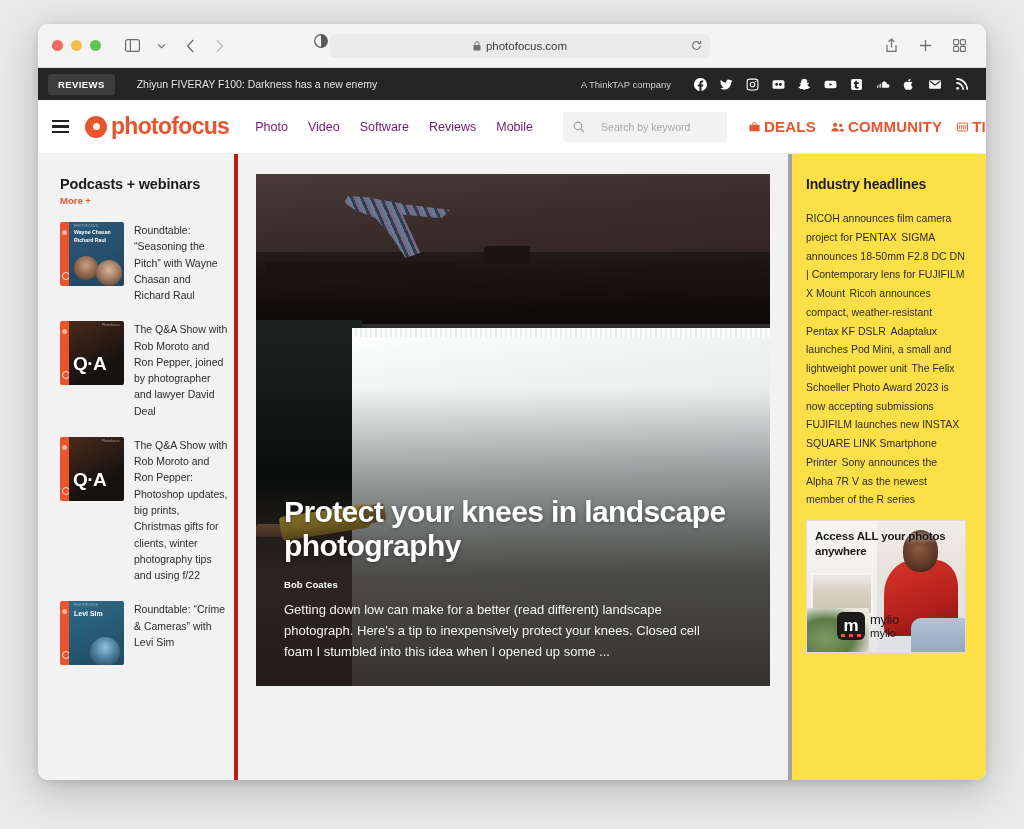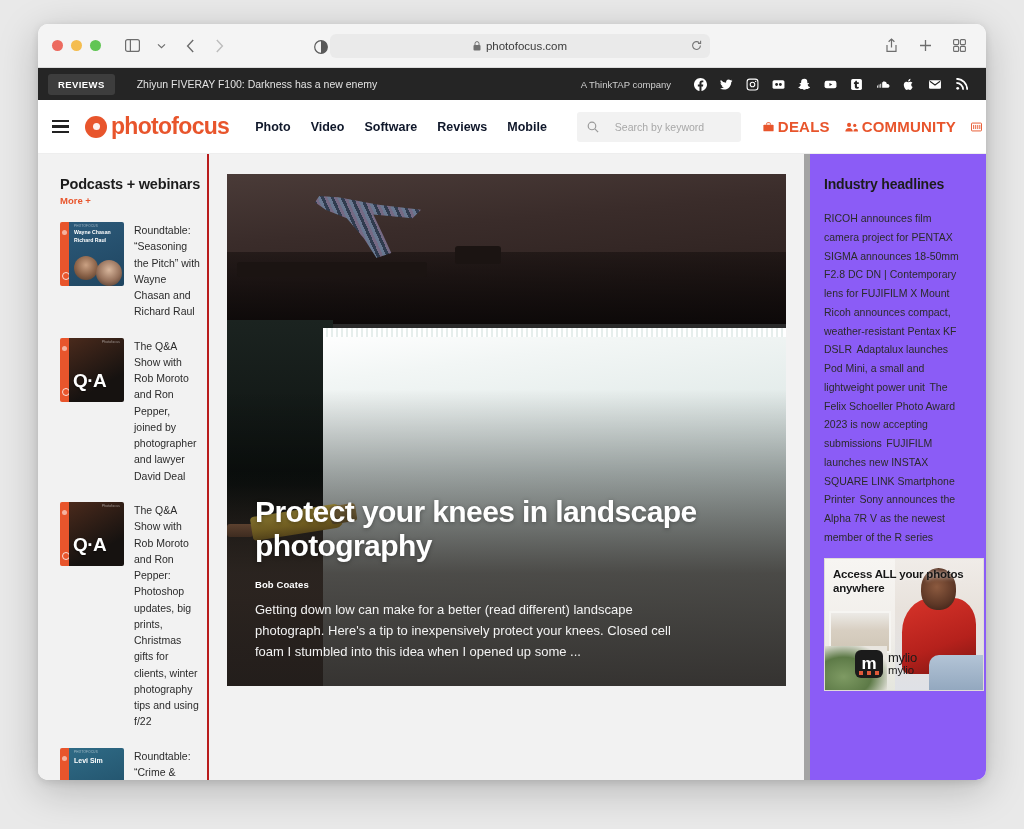--- a/index.html
+++ b/index.html
@@ -43,21 +43,21 @@
     display: flex; align-items: center; justify-content: center;
     color: #6d6d6d;
     border-radius: 4px;
   }
   .cbtn svg { display: block; }
   .cbtn.disabled { color: #bdbdbd; }
 
   .chrome-center {
     position: absolute;
     left: 50%; transform: translateX(-50%);
-    display: flex; align-items: flex-end; gap: 2px;
+    display: flex; align-items: flex-start; gap: 2px;
   }
   .shield-icon { color: #5a5a5a; }
   .urlbar {
     width: 380px; height: 24px;
     background: #eaeaea;
     border-radius: 6px;
     display: flex; align-items: center;
     justify-content: center;
     position: relative;
     padding: 0 10px;
@@ -125,21 +125,21 @@
     content: ""; width: 7px; height: 7px; border-radius: 50%;
     background: #ffffff; opacity: .92;
   }
   .logo-text {
     font-size: 23px; font-weight: bold; color: #e8552c;
     letter-spacing: -0.7px;
   }
 
   .nav-links { display: flex; align-items: center; gap: 20px; margin-left: 26px; }
   .nav-links a {
-    font-size: 12.5px; font-weight: bold; color: #0f172a; text-decoration: none;
+    font-size: 12.5px; font-weight: normal; color: #701a75; text-decoration: none;
   }
 
   .search-box {
     margin-left: 30px;
     width: 164px; height: 30px;
     background: #f2f2f2;
     border-radius: 3px;
     display: flex; align-items: center;
     gap: 16px; padding: 0 10px;
   }
@@ -159,24 +159,24 @@
 
   
   .page {
     display: flex;
     height: calc(756px - 44px - 32px - 54px);
     background: #f2f2f2;
   }
 
   
   .col-left {
-    width: 171px;
+    width: 200px;
     background: #f2f2f2;
     padding: 22px 6px 0 22px;
-    border-right: 2px solid #b91c1c;
+    border-right: 4px solid #b91c1c;
     overflow: hidden;
   }
   .col-left h2 {
     font-size: 14.5px; color: #1c1c1c; font-weight: bold;
     letter-spacing: -0.2px;
   }
   .more-link {
     color: #e8552c; font-size: 9.5px; font-weight: bold;
     margin-top: 3px; margin-bottom: 16px; display: block;
   }
@@ -313,24 +313,24 @@
   .hero-author {
     font-size: 9.5px; font-weight: bold; margin-top: 16px; margin-bottom: 9px;
     letter-spacing: .1px;
   }
   .hero-excerpt {
     font-size: 13px; line-height: 1.62; color: #f2f2f2; max-width: 430px;
   }
 
   
   .col-right {
-    width: 182px;
-    background: #8b5cf6;
+    width: 198px;
+    background: #fde047;
     padding: 22px 20px 0 14px;
-    border-left: 6px solid #a3a3a3;
+    border-left: 4px solid #a3a3a3;
   }
   .col-right h2 {
     font-size: 14px; font-weight: bold; color: #1c1c1c;
     margin-bottom: 16px; letter-spacing: -0.2px;
   }
   .headline {
     font-size: 10.5px; line-height: 1.5; color: #2b2b2b;
     margin-bottom: 14px;
   }
   .ad {

